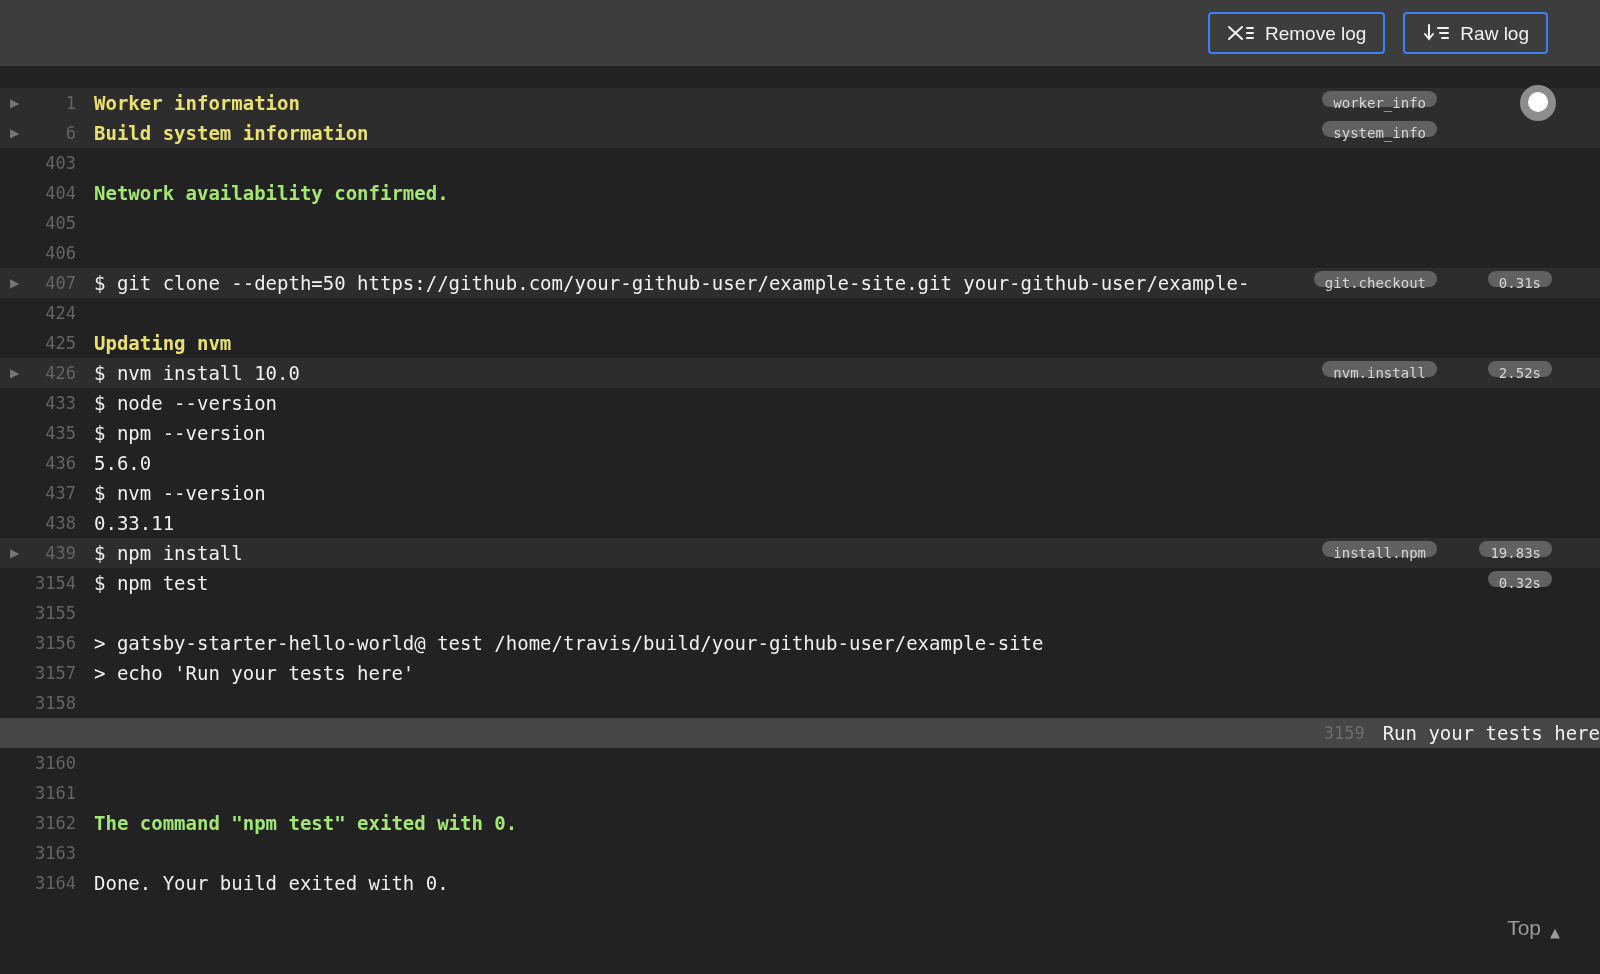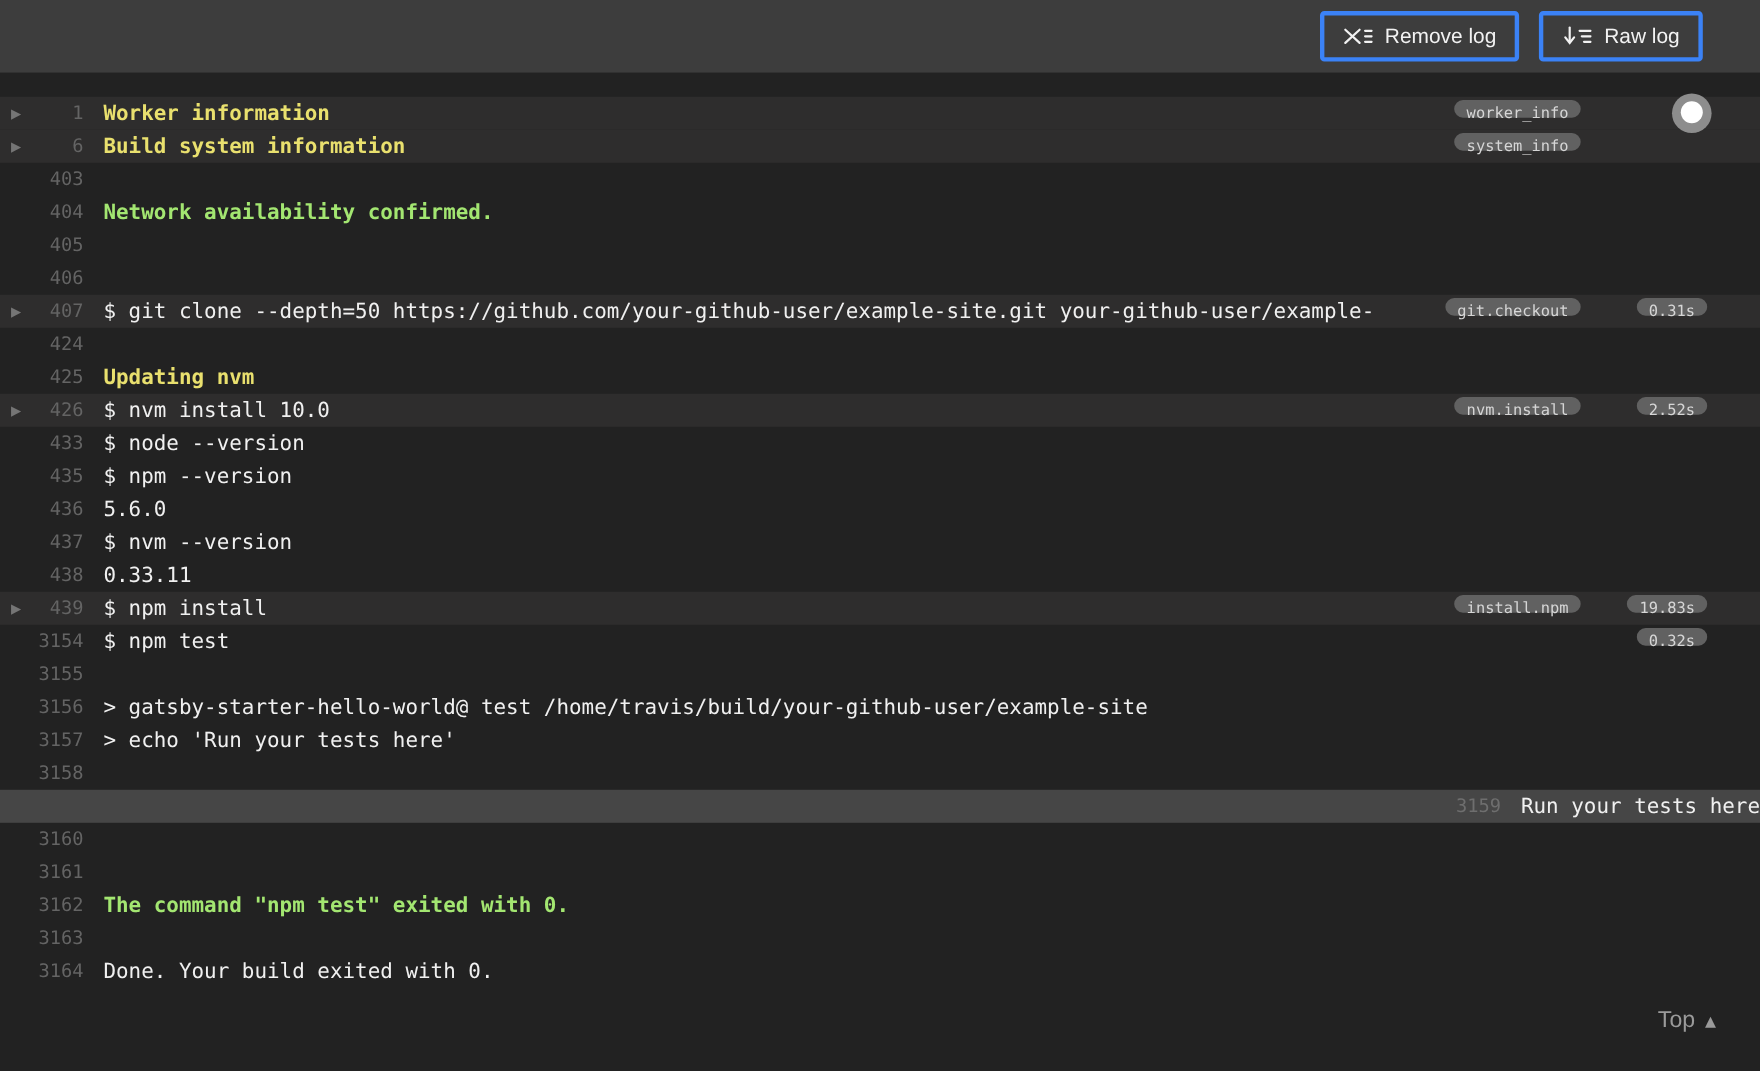--- a/index.html
+++ b/index.html
@@ -18,21 +18,21 @@
     align-items:center;
     justify-content:flex-end;
     gap:18px;
     padding-right:52px;
     box-sizing:border-box;
   }
   .tb-btn{
     display:flex;
     align-items:center;
     gap:11px;
-    border:4px solid #3b82f6;
+    border:2px solid #3b82f6;
     border-radius:4px;
     background:transparent;
     color:#f2f2f2;
     font-family:"Liberation Sans", sans-serif;
     font-size:19px;
     padding:9px 17px;
     cursor:pointer;
     line-height:1;
   }
   .tb-btn svg{display:block;}
@@ -112,21 +112,21 @@
     background:#ffffff;
   }
   .top-link{
     position:absolute;
     right:40px;
     bottom:12px;
     color:#9a9a9a;
     font-family:"Liberation Sans", sans-serif;
     font-size:21px;
     display:flex;
-    align-items:center;
+    align-items:flex-end;
     gap:9px;
     cursor:pointer;
   }
   .top-link .tri{
     font-size:13px;
     font-family:"DejaVu Sans", sans-serif;
     padding-top:3px;
   }
 </style>
 </head>

